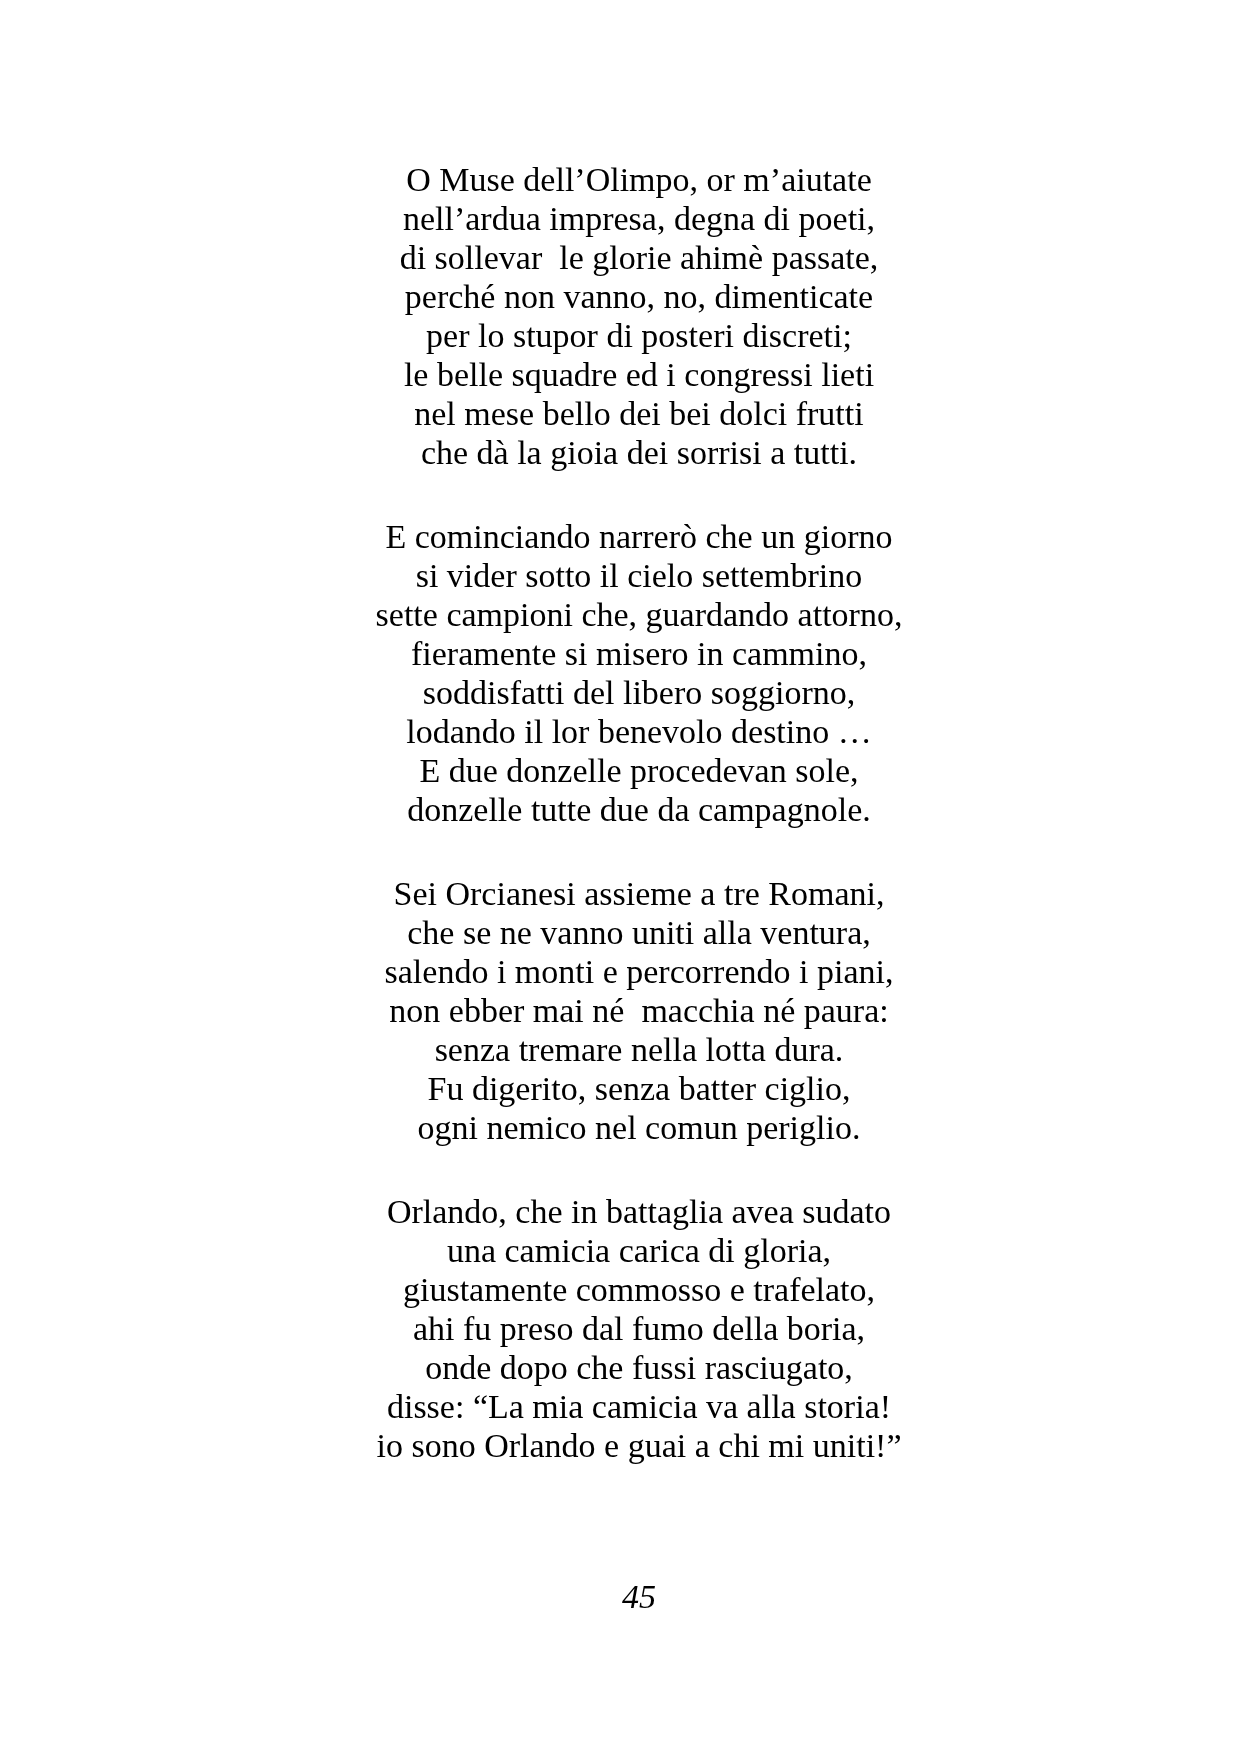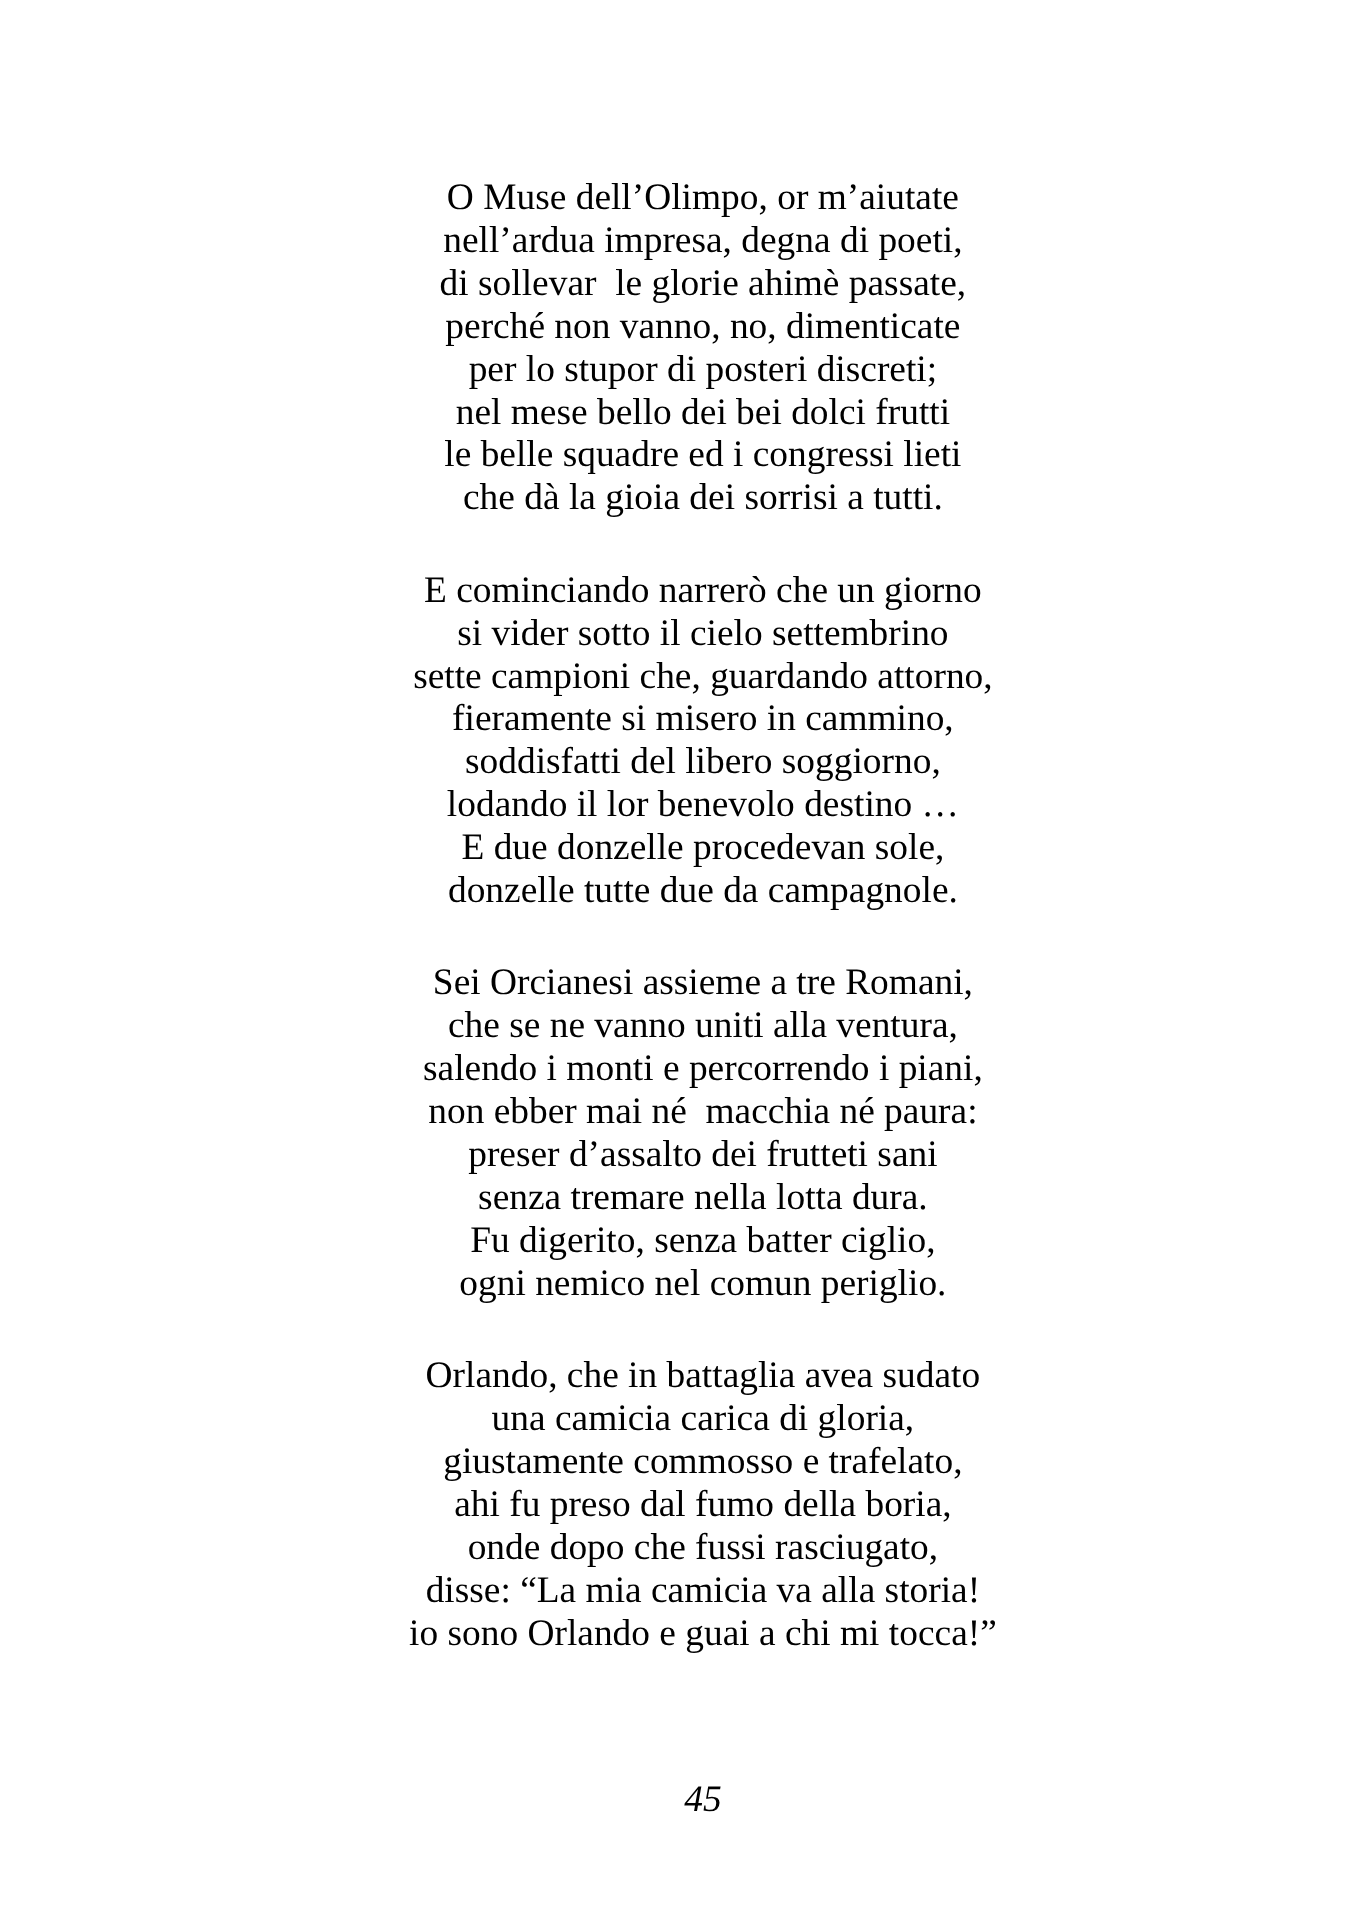--- a/index.html
+++ b/index.html
@@ -47,53 +47,52 @@
 
 <div class="page">
   <div class="content">
 
     <div class="stanza">
       <div class="line">O Muse dell’Olimpo, or m’aiutate</div>
       <div class="line">nell’ardua impresa, degna di poeti,</div>
       <div class="line">di sollevar  le glorie ahimè passate,</div>
       <div class="line">perché non vanno, no, dimenticate</div>
       <div class="line">per lo stupor di posteri discreti;</div>
+      <div class="line">le belle squadre ed i congressi lieti</div>
       <div class="line">nel mese bello dei bei dolci frutti</div>
-      <div class="line">le belle squadre ed i congressi lieti</div>
       <div class="line">che dà la gioia dei sorrisi a tutti.</div>
     </div>
 
     <div class="stanza">
       <div class="line">E cominciando narrerò che un giorno</div>
       <div class="line">si vider sotto il cielo settembrino</div>
       <div class="line">sette campioni che, guardando attorno,</div>
       <div class="line">fieramente si misero in cammino,</div>
       <div class="line">soddisfatti del libero soggiorno,</div>
       <div class="line">lodando il lor benevolo destino …</div>
       <div class="line">E due donzelle procedevan sole,</div>
       <div class="line">donzelle tutte due da campagnole.</div>
     </div>
 
     <div class="stanza">
       <div class="line">Sei Orcianesi assieme a tre Romani,</div>
       <div class="line">che se ne vanno uniti alla ventura,</div>
       <div class="line">salendo i monti e percorrendo i piani,</div>
       <div class="line">non ebber mai né  macchia né paura:</div>
-      <div class="line">preser d’assalto dei frutteti sani</div>
       <div class="line">senza tremare nella lotta dura.</div>
       <div class="line">Fu digerito, senza batter ciglio,</div>
       <div class="line">ogni nemico nel comun periglio.</div>
     </div>
 
     <div class="stanza">
       <div class="line">Orlando, che in battaglia avea sudato</div>
       <div class="line">una camicia carica di gloria,</div>
       <div class="line">giustamente commosso e trafelato,</div>
       <div class="line">ahi fu preso dal fumo della boria,</div>
       <div class="line">onde dopo che fussi rasciugato,</div>
       <div class="line">disse: “La mia camicia va alla storia!</div>
-      <div class="line">io sono Orlando e guai a chi mi tocca!”</div>
+      <div class="line">io sono Orlando e guai a chi mi uniti!”</div>
     </div>
 
     <div class="page-number">45</div>
 
   </div>
 </div>
 
 </body></html>

